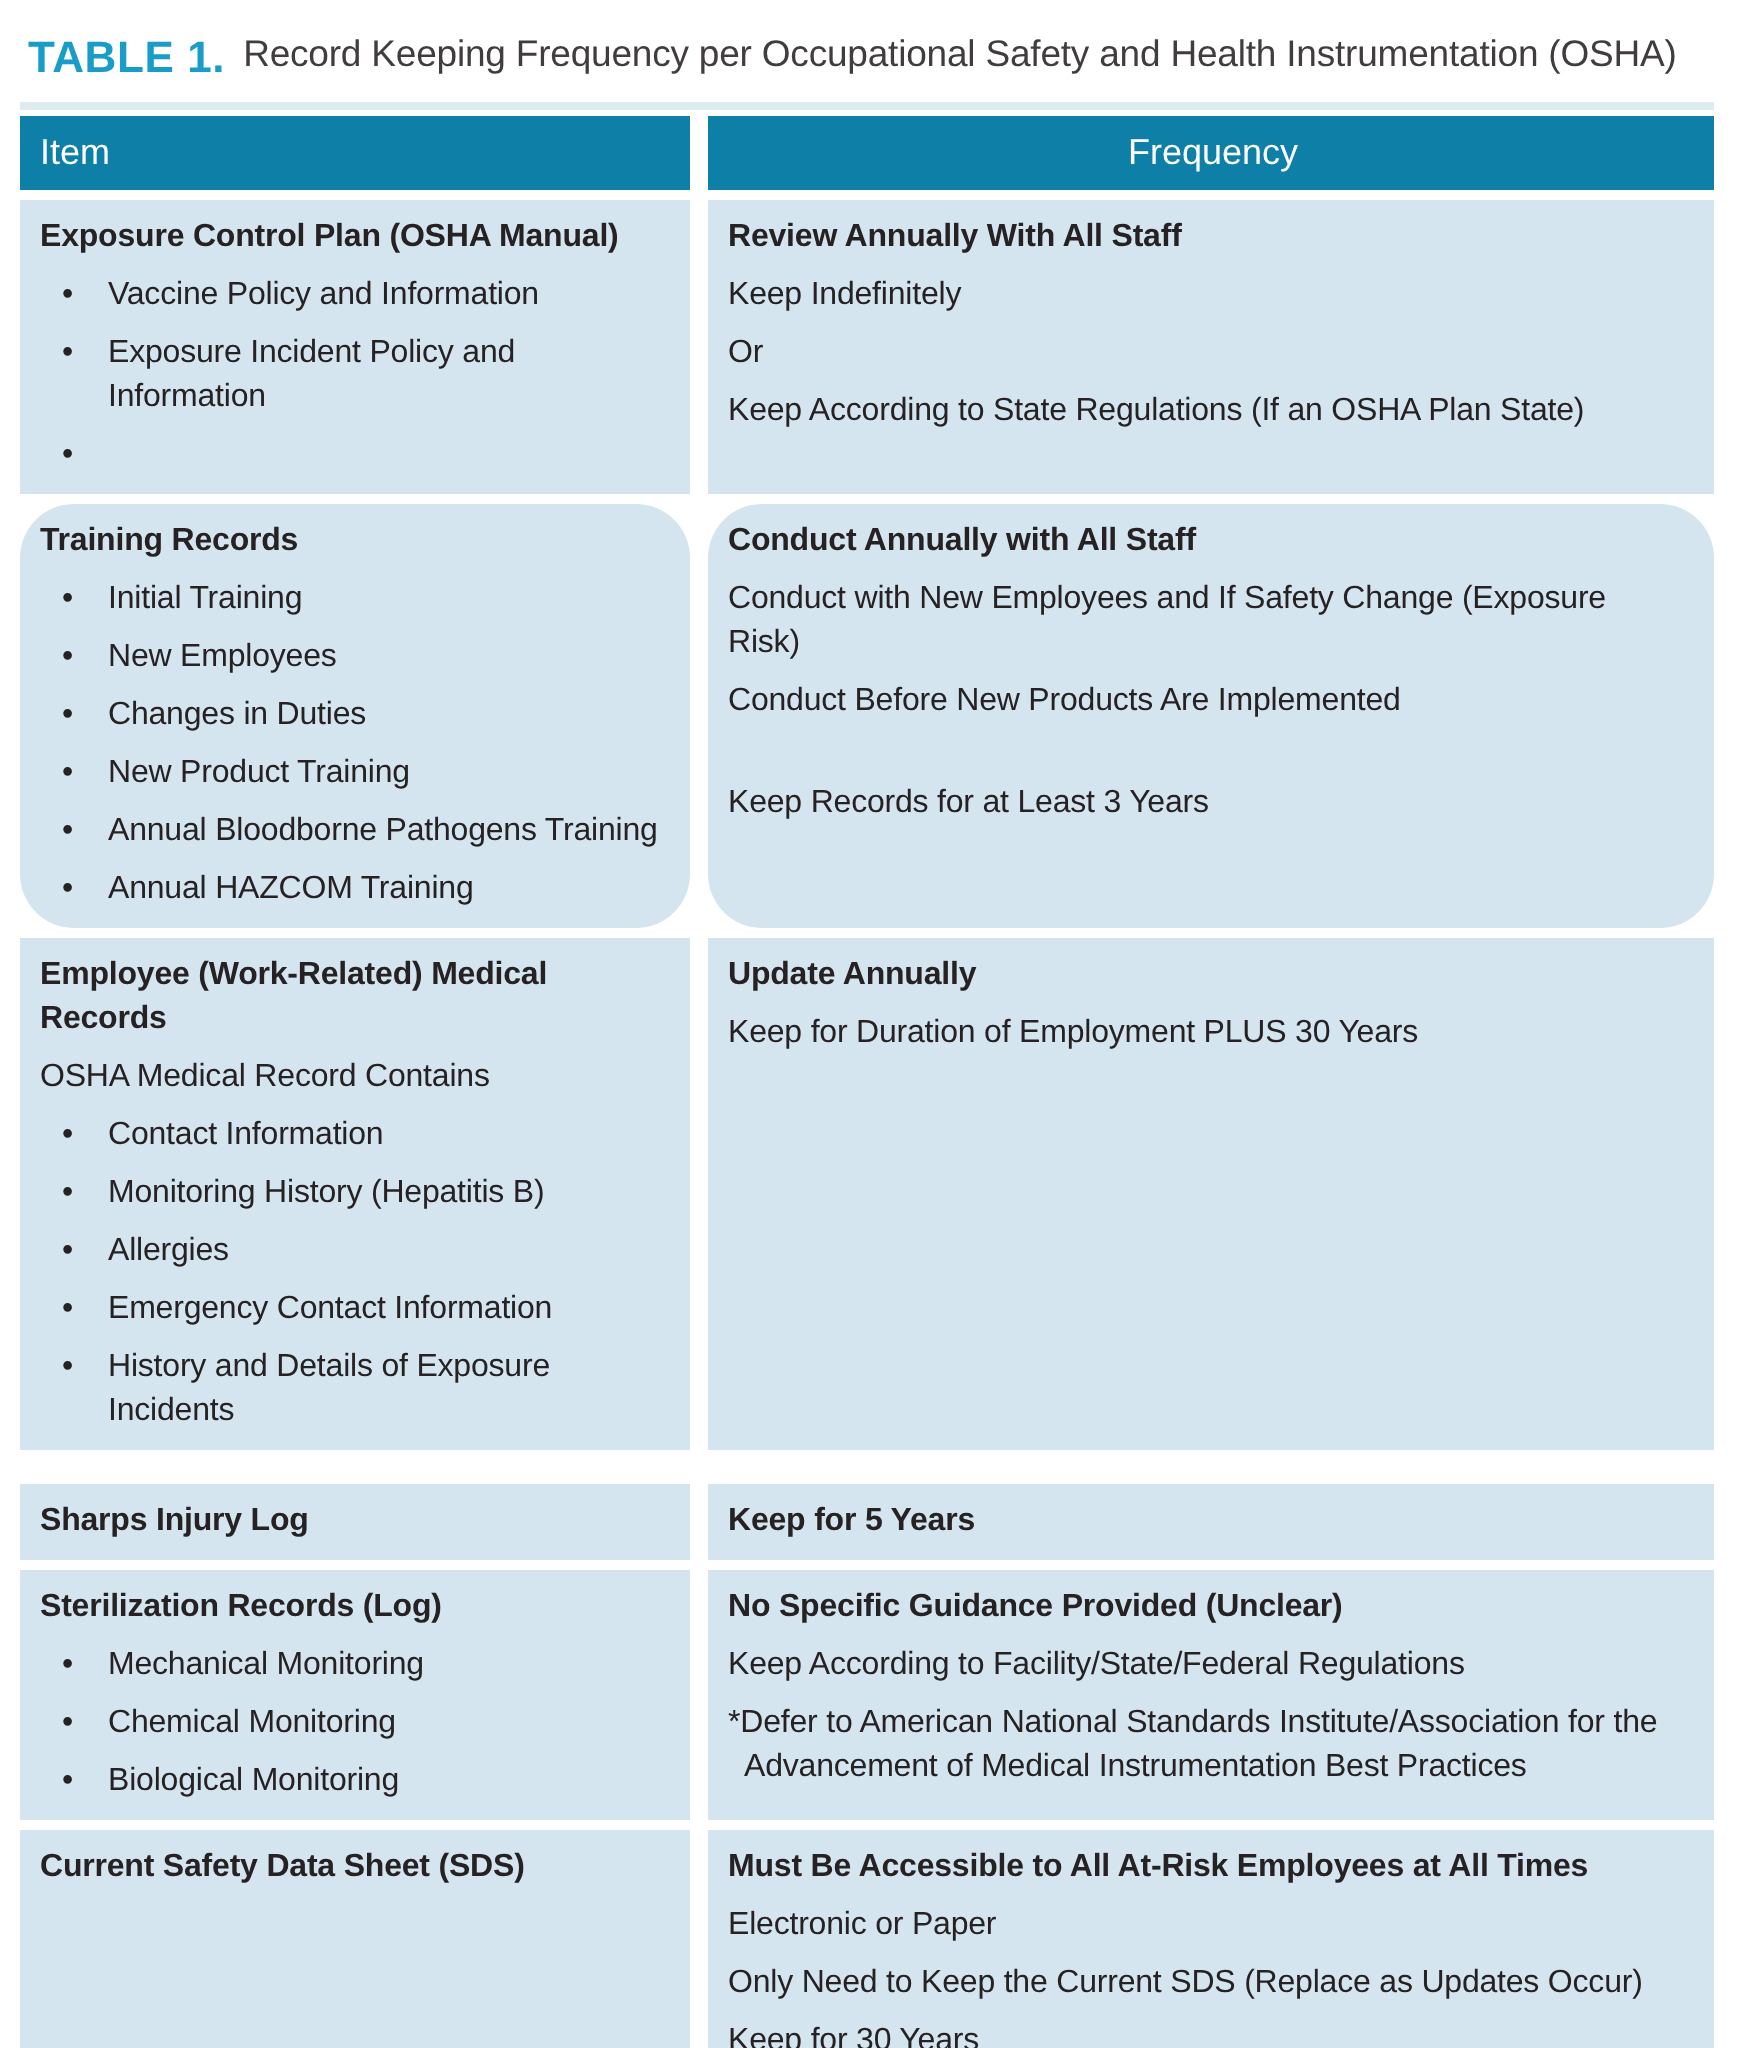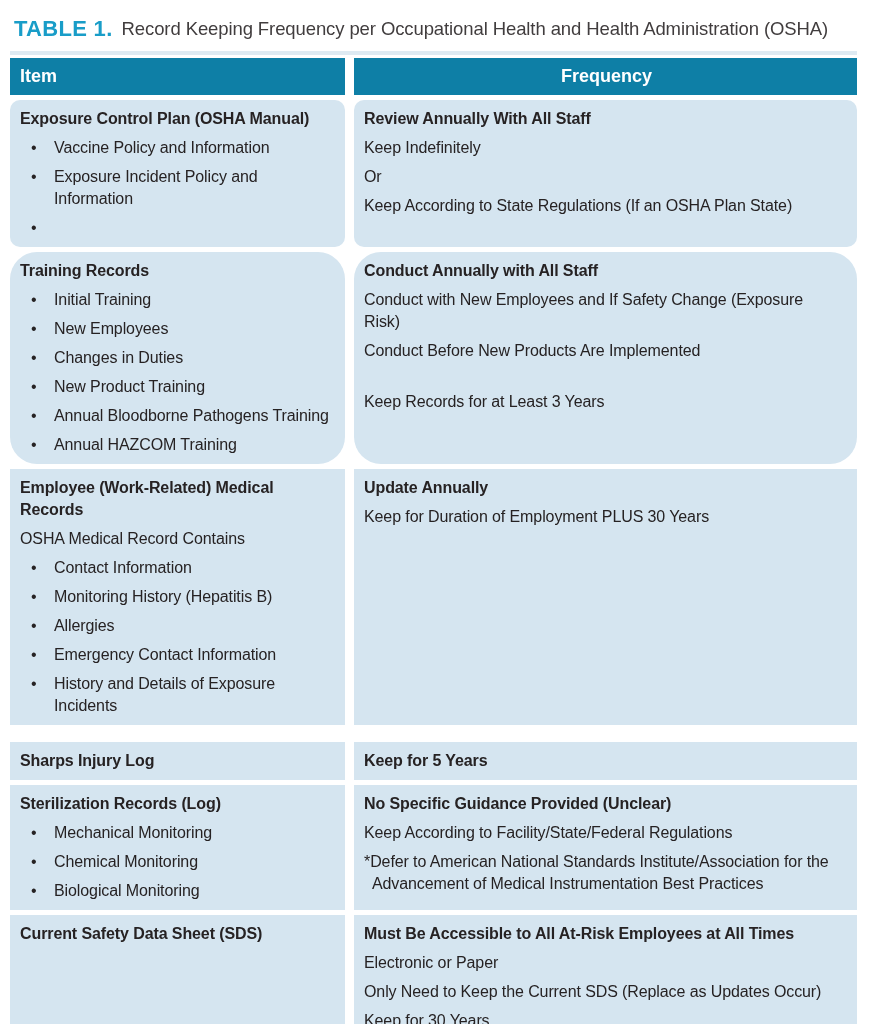--- a/index.html
+++ b/index.html
@@ -7,21 +7,21 @@
   body {
     width: 869px; height: 1024px;
     font-family: "Liberation Sans", sans-serif;
     color: #262223;
     overflow: hidden;
   }
   .page { padding: 14px 12px 0 10px; }
 
   
   .title-row {
-    display: flex; align-items: center; gap: 9px;
+    display: flex; align-items: flex-start; gap: 9px;
     margin: 2px 0 0 4px;
     white-space: nowrap;
   }
   .table-label {
     color: var(--accent, #199dc8);
     font-weight: bold;
     font-size: 22px;
     letter-spacing: 0.3px;
   }
   .table-caption {
@@ -33,21 +33,21 @@
   
   .top-strip {
     height: 4px;
     background: var(--strip, #deeaf2);
     margin: 9px 0 3px 0;
   }
   .thead { display: flex; gap: 9px; margin-bottom: 5px; }
   .th {
     background: var(--header-bg, #0e7fa6);
     color: #ffffff;
-    font-weight: bold;
+    font-weight: normal;
     font-size: 18px;
     height: 37px;
     padding: 8px 8px 0 10px;
   }
   .th-item { width: 335px; flex: none; }
   .th-freq { flex: 1; text-align: center; }
 
   .tbody { display: flex; flex-direction: column; gap: 5px; }
   .trow { display: flex; gap: 9px; }
   .cell {
@@ -62,38 +62,38 @@
 
   .seg { margin: 0 0 7px 0; }
   .seg.heading { font-weight: bold; }
   .seg.bold { font-weight: bold; }
   .seg.bullet { display: flex; padding-left: 11px; }
   .seg.bullet .dot { flex: none; width: 23px; }
   .seg.gap { margin-top: 29px; }
   .seg.hang { padding-left: 8px; text-indent: -8px; }
 
   
-  [data-row="0"] .cell { min-height: 125px; border-radius: 10px; }
+  [data-row="0"] .cell { min-height: 125px; }
   [data-row="1"] .cell { min-height: 207px; border-radius: 27px; }
   [data-row="2"] .cell { min-height: 233px; }
   [data-row="3"] .cell { min-height: 38px; margin-top: 12px; }
   [data-row="4"] .cell { min-height: 122px; }
   [data-row="5"] .cell { min-height: 120px; }
 
   
   [data-row="1"] .cell-right .seg:nth-child(2) { max-width: 462px; }
 </style>
 </head>
 <body>
 
 <div class="page">
 
   <div class="title-row">
     <span class="table-label">TABLE 1.</span>
-    <span class="table-caption">Record Keeping Frequency per Occupational Health and Health Administration (OSHA)</span>
+    <span class="table-caption">Record Keeping Frequency per Occupational Safety and Health Instrumentation (OSHA)</span>
   </div>
 
   <div class="top-strip"></div>
 
   <div class="thead">
     <div class="th th-item">Item</div>
     <div class="th th-freq">Frequency</div>
   </div>
 
   <div class="tbody">

